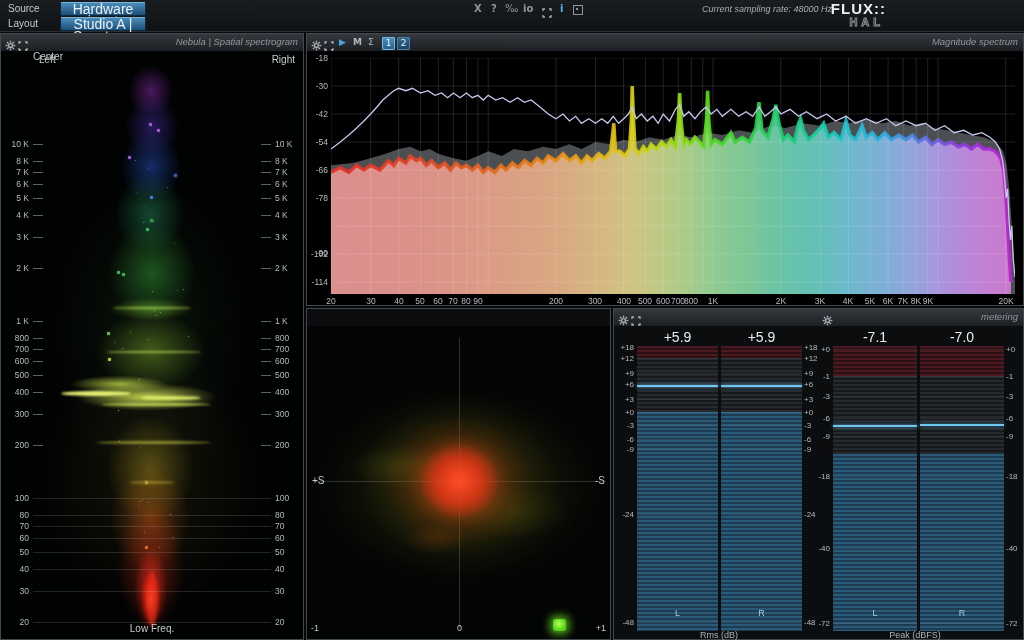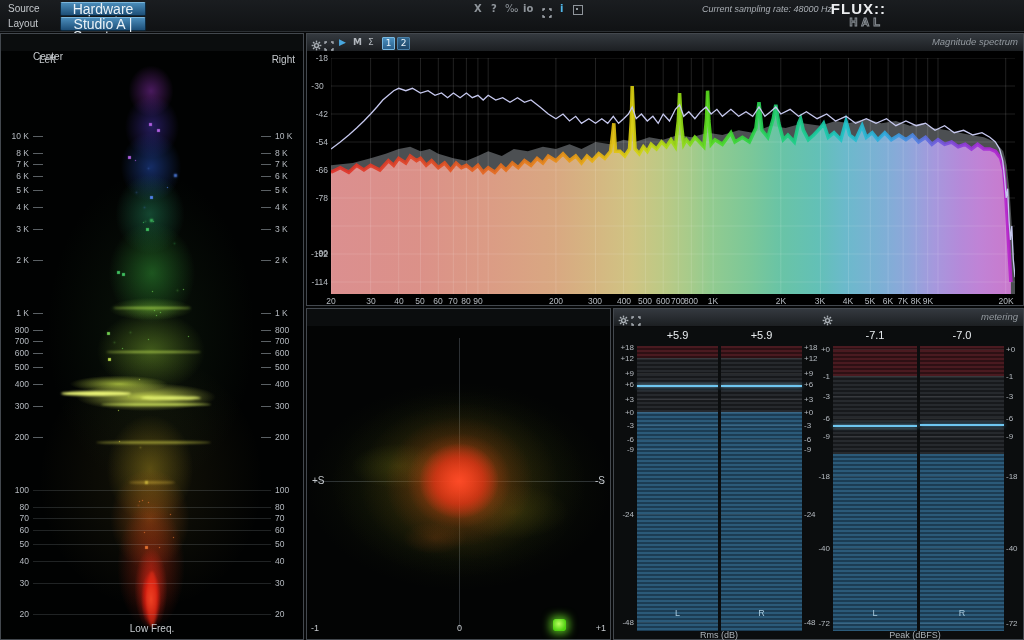--- a/index.html
+++ b/index.html
@@ -58,21 +58,21 @@
       radial-gradient(150px 110px at 152px 158px, rgba(110,120,20,0.22), rgba(110,120,20,0) 85%),
       radial-gradient(170px 116px at 152px 160px, rgba(80,110,20,0.16), rgba(80,110,20,0) 90%),
       radial-gradient(60px 28px at 92px 140px, rgba(140,150,30,0.20), rgba(140,150,30,0) 80%),
       radial-gradient(70px 34px at 206px 186px, rgba(150,140,25,0.18), rgba(150,140,25,0) 80%),
       radial-gradient(40px 20px at 128px 212px, rgba(160,60,20,0.25), rgba(160,60,20,0) 80%);}
   .vline{position:absolute;background:#2c3034;}
   #corr-ind{width:13px;height:12px;border-radius:2px;
     background:radial-gradient(circle at 45% 40%, #b8ff60, #4ecf10 70%);
     box-shadow:0 0 9px 3px rgba(110,235,40,0.75);}
   
-  .mval{position:absolute;top:20px;font-size:11px;color:#e9edf0;text-align:center;width:60px;}
+  .mval{position:absolute;top:20px;font-size:14px;color:#e9edf0;text-align:center;width:60px;}
   .mname{position:absolute;top:321px;font-size:9px;color:#aeb4ba;text-align:center;width:120px;}
   .mtick{position:absolute;font-size:8px;color:#b6bbc1;width:20px;}
   .mbar{position:absolute;top:37px;height:285px;background:#101315;}
   .mzone{position:absolute;left:0;right:0;}
   .z-red{background:repeating-linear-gradient(180deg,#4a1a20 0 2px,#2d1014 2px 4px);}
   .z-dark{background:repeating-linear-gradient(180deg,#26292d 0 2px,#17191c 2px 4px);}
   .z-blue{background:repeating-linear-gradient(180deg,#2b5a79 0 2px,#1c3c53 2px 4px);}
   .mline{position:absolute;left:0;right:0;height:2px;background:#6ec6f0;box-shadow:0 0 4px rgba(110,198,240,0.8);}
   .mgrid{position:absolute;left:0;right:0;height:1px;background:rgba(255,255,255,0.08);}
   .chlabel{position:absolute;top:262px;width:100%;text-align:center;font-size:9px;color:#a9cadd;}
@@ -99,32 +99,51 @@
     <div class="abs" style="left:573px;top:5px;width:8px;height:8px;border:1px solid #8f959b;">
         <div style="margin:2px;width:2px;height:2px;background:#8f959b;"></div>
       </div>
 
     <div id="srate" class="abs" style="right:192px;top:4px;">Current sampling rate: 48000 Hz</div>
     <div id="brand-top" class="abs" style="right:138px;top:0px;">FLUX::</div>
     <div id="brand-bottom" class="abs" style="right:140px;top:16px;">HAL</div>
   </div>
 
   <div class="panel" id="nebula-panel" style="left:0;top:33px;width:304px;height:607px;">
+    <div class="phead">
+      <span class="hicn" style="left:4px;"><svg width="11" height="11" viewBox="0 0 12 12" stroke="#aab0b6" fill="none">
+            <circle cx="6" cy="6" r="2.1" stroke-width="1.5"></circle>
+            <g stroke-width="1.5">
+              <line x1="9.1" y1="6" x2="11.3" y2="6"></line>
+              <line x1="8.192031021678297" y1="8.192031021678297" x2="9.747665940288702" y2="9.747665940288702"></line>
+              <line x1="6" y1="9.1" x2="6" y2="11.3"></line>
+              <line x1="3.807968978321703" y1="8.192031021678297" x2="2.2523340597112984" y2="9.747665940288702"></line>
+              <line x1="2.9" y1="6" x2="0.7000000000000002" y2="6.000000000000001"></line>
+              <line x1="3.807968978321702" y1="3.807968978321703" x2="2.2523340597112975" y2="2.2523340597112984"></line>
+              <line x1="5.999999999999999" y1="2.9" x2="5.999999999999999" y2="0.7000000000000002"></line>
+              <line x1="8.192031021678297" y1="3.807968978321702" x2="9.747665940288702" y2="2.2523340597112975"></line>
+            </g>
+          </svg></span>
+      <span class="hicn" style="left:17px;"><svg width="10" height="10" viewBox="0 0 10 10" fill="none" stroke="#aab0b6" stroke-width="1.3">
+            <path d="M1 3 V1 H3 M7 1 H9 V3 M9 7 V9 H7 M3 9 H1 V7"></path>
+          </svg></span>
+      <div class="ptitle">Nebula | Spatial spectrogram</div>
+    </div>
     <div id="nebula-content" class="abs">
       <div id="nebula-viz" class="abs"></div>
       <div id="nebula-dots" class="abs" style="left: 0px; top: 0px; width: 1px; height: 1px; box-shadow: rgb(112, 204, 80) 129px 281px 2px 0px, rgb(112, 204, 80) 147px 288px 1px 0px, rgb(64, 192, 96) 173px 192px 2px 0px, rgb(64, 192, 96) 142px 171px 1px 0px, rgb(80, 128, 232) 150px 146px 1px 1px, rgb(112, 204, 80) 159px 261px 1px 0px, rgb(184, 216, 74) 117px 359px 1px 0px, rgb(64, 192, 96) 144px 170px 2px 0px, rgb(64, 192, 96) 117px 221px 1px 1px, rgb(224, 112, 48) 138px 450px 1px 0px, rgb(208, 192, 64) 139px 396px 2px 0px, rgb(176, 96, 224) 134px 109px 1px 0px, rgb(224, 112, 48) 143px 481px 1px 0px, rgb(208, 192, 64) 145px 431px 2px 1px, rgb(208, 192, 64) 118px 390px 1px 0px, rgb(224, 112, 48) 172px 486px 1px 0px, rgb(184, 216, 74) 108px 308px 1px 1px, rgb(112, 204, 80) 176px 239px 2px 0px, rgb(176, 96, 224) 149px 73px 1px 1px, rgb(224, 112, 48) 158px 496px 1px 0px, rgb(80, 128, 232) 174px 124px 2px 1px, rgb(80, 128, 232) 166px 136px 1px 0px, rgb(64, 192, 96) 150px 169px 2px 1px, rgb(176, 96, 224) 157px 79px 1px 1px, rgb(112, 204, 80) 107px 282px 1px 1px, rgb(64, 192, 96) 122px 223px 1px 1px, rgb(80, 128, 232) 135px 141px 2px 0px, rgb(80, 128, 232) 147px 117px 2px 0px, rgb(112, 204, 80) 155px 264px 1px 0px, rgb(184, 216, 74) 127px 345px 2px 0px, rgb(176, 96, 224) 128px 106px 1px 1px, rgb(184, 216, 74) 138px 328px 1px 0px, rgb(112, 204, 80) 121px 297px 1px 0px, rgb(112, 204, 80) 187px 285px 1px 0px, rgb(224, 112, 48) 147px 451px 1px 0px, rgb(224, 112, 48) 169px 463px 1px 0px, rgb(112, 204, 80) 153px 259px 1px 0px, rgb(112, 204, 80) 182px 238px 1px 0px, rgb(224, 112, 48) 141px 449px 1px 0px, rgb(224, 112, 48) 145px 496px 1px 1px, rgb(80, 128, 232) 143px 156px 2px 0px, rgb(112, 204, 80) 113px 291px 2px 0px, rgb(64, 192, 96) 152px 170px 1px 0px, rgb(112, 204, 80) 151px 240px 1px 0px, rgb(224, 112, 48) 137px 454px 2px 0px, rgb(64, 192, 96) 146px 178px 1px 1px;"></div>
       <div class="nstreak" style="left: 60px; top: 340px; width: 70px; height: 5px; background: rgb(238, 248, 120); opacity: 0.95;"></div>
         <div class="nstreak" style="left: 140px; top: 345px; width: 60px; height: 4px; background: rgb(230, 244, 112); opacity: 0.9;"></div>
         <div class="nstreak" style="left: 100px; top: 352px; width: 110px; height: 3px; background: rgb(203, 224, 90); opacity: 0.8;"></div>
         <div class="nstreak" style="left: 105px; top: 300px; width: 95px; height: 2px; background: rgb(184, 216, 80); opacity: 0.7;"></div>
         <div class="nstreak" style="left: 112px; top: 256px; width: 78px; height: 2px; background: rgb(168, 212, 76); opacity: 0.7;"></div>
         <div class="nstreak" style="left: 95px; top: 390px; width: 115px; height: 3px; background: rgb(194, 194, 68); opacity: 0.6;"></div>
         <div class="nstreak" style="left: 128px; top: 430px; width: 46px; height: 3px; background: rgb(200, 168, 56); opacity: 0.5;"></div>
         <div class="nstreak" style="left: 146px; top: 520px; width: 10px; height: 56px; background: rgb(224, 48, 24); opacity: 0.55;"></div>
-        <div id="nebula-ticks" class="abs" style="left:0;top:0;width:302px;height:492px;">
+        <div id="nebula-ticks" class="abs" style="left:0;top:8px;width:302px;height:492px;">
           <div class="tick" style="left: 2px; top: 80px; width: 26px; text-align: right;">10 K</div>
           <div class="tick" style="left: 274px; top: 80px; width: 26px; text-align: left;">10 K</div>
           <div style="position: absolute; left: 32px; top: 85px; width: 10px; height: 1px; background: rgba(200, 210, 220, 0.45);"></div>
           <div style="position: absolute; left: 260px; top: 85px; width: 10px; height: 1px; background: rgba(200, 210, 220, 0.45);"></div>
           <div class="tick" style="left: 2px; top: 97px; width: 26px; text-align: right;">8 K</div>
           <div class="tick" style="left: 274px; top: 97px; width: 26px; text-align: left;">8 K</div>
           <div style="position: absolute; left: 32px; top: 102px; width: 10px; height: 1px; background: rgba(200, 210, 220, 0.45);"></div>
           <div style="position: absolute; left: 260px; top: 102px; width: 10px; height: 1px; background: rgba(200, 210, 220, 0.45);"></div>
           <div class="tick" style="left: 2px; top: 108px; width: 26px; text-align: right;">7 K</div>
           <div class="tick" style="left: 274px; top: 108px; width: 26px; text-align: left;">7 K</div>
@@ -324,21 +343,21 @@
         <line x1="0" x2="684" y1="112" y2="112" stroke="rgba(255,255,255,0.12)" stroke-width="1"></line>
         <line x1="0" x2="684" y1="140" y2="140" stroke="rgba(255,255,255,0.12)" stroke-width="1"></line>
         <line x1="0" x2="684" y1="168" y2="168" stroke="rgba(255,255,255,0.12)" stroke-width="1"></line>
         <line x1="0" x2="684" y1="196" y2="196" stroke="rgba(255,255,255,0.12)" stroke-width="1"></line>
         <line x1="0" x2="684" y1="224" y2="224" stroke="rgba(255,255,255,0.12)" stroke-width="1"></line>
         <path d="M0.0 114.3L9.3 109.7L17.8 114.3L25.6 107.3L32.9 112.0L39.6 107.3L48.9 112.0L57.4 102.7L62.7 107.3L67.7 100.3L74.8 105.0L79.2 98.0L85.5 102.7L89.5 100.3L95.2 107.3L100.6 102.7L107.3 109.7L113.6 105.0L119.5 112.0L125.1 105.0L130.4 109.7L135.4 107.3L141.3 112.0L146.9 107.3L152.2 114.3L157.2 109.7L163.8 114.3L170.0 107.3L175.0 112.0L181.3 105.0L187.2 109.7L193.5 102.7L200.0 107.3L206.1 100.3L211.9 105.0L217.3 98.0L224.9 102.7L232.0 95.7L238.5 102.7L244.7 98.0L250.5 105.0L256.0 98.0L261.2 102.7L267.7 95.7L273.8 100.3L279.6 93.3L281.8 74.7L282.8 65.3L284.5 93.3L288.9 93.3L293.8 98.0L298.5 91.0L300.3 63.0L301.2 28.0L302.6 63.0L304.1 91.0L308.3 95.7L312.4 88.7L316.3 93.3L320.1 86.3L325.5 91.0L330.6 84.0L335.4 88.7L340.0 81.7L344.4 88.7L347.3 63.0L348.6 35.0L350.3 65.3L352.7 86.3L355.3 81.7L359.1 86.3L363.9 79.3L368.5 84.0L372.9 88.7L375.5 60.7L376.6 32.7L377.9 63.0L380.1 86.3L384.0 81.7L391.4 86.3L399.9 74.7L403.9 84.0L411.4 79.3L418.4 84.0L424.9 70.0L428.0 44.3L431.0 72.3L436.8 79.3L442.2 60.7L444.8 46.7L447.8 65.3L452.2 81.7L456.9 77.0L463.4 84.0L467.6 65.3L469.6 60.7L472.4 72.3L477.3 81.7L482.7 77.0L489.4 70.0L492.6 65.3L497.2 79.3L503.0 74.7L509.9 81.7L515.0 63.0L518.7 77.0L524.6 81.7L531.1 67.7L535.3 79.3L541.2 74.7L546.8 81.7L553.8 74.7L560.3 81.7L567.9 77.0L574.9 81.7L581.5 77.0L587.6 84.0L594.5 79.3L600.9 86.3L607.0 81.7L613.6 86.3L620.6 84.0L627.2 88.7L634.1 86.3L640.5 91.0L646.6 86.3L652.9 91.0L658.8 91.0L664.4 93.3L669.7 100.3L672.7 112.0L674.7 135.3L676.6 168.0L678.5 200.7L679.9 224.0" fill="none" stroke="url(#gradVivid)" stroke-width="3.5" stroke-opacity="0.9"></path>
         <path d="M0.0 91.0L9.3 84.0L17.8 77.0L25.6 70.0L32.9 63.0L39.6 56.0L45.9 49.0L51.8 42.0L57.4 37.3L62.7 32.7L67.7 30.3L74.8 32.7L81.4 30.3L89.5 35.0L97.0 32.7L104.0 37.3L110.5 35.0L116.6 39.7L122.4 35.0L129.1 39.7L135.4 35.0L141.3 39.7L146.9 37.3L152.2 42.0L157.2 37.3L164.7 42.0L171.7 39.7L179.0 44.3L186.5 39.7L193.5 44.3L200.0 42.0L209.0 49.0L217.3 56.0L224.9 60.7L232.0 56.0L238.5 63.0L244.7 58.3L250.5 65.3L257.8 60.7L264.5 65.3L270.8 60.7L276.7 65.3L282.3 58.3L287.6 65.3L292.6 60.7L297.4 56.0L301.2 49.0L305.2 60.7L310.4 56.0L316.3 63.0L321.9 58.3L327.2 65.3L332.2 56.0L338.5 63.0L344.4 51.3L348.6 46.7L352.7 58.3L357.8 53.7L363.9 60.7L369.6 53.7L375.0 49.0L380.1 56.0L385.9 51.3L391.4 58.3L399.9 51.3L407.7 58.3L415.0 53.7L421.7 58.3L428.0 49.0L433.9 58.3L439.5 53.7L444.8 49.0L449.8 56.0L459.1 51.3L467.6 58.3L475.4 53.7L486.1 60.7L495.7 56.0L504.5 63.0L515.0 58.3L524.6 65.3L535.3 60.7L545.0 65.3L555.5 60.7L564.9 67.7L574.9 63.0L585.2 67.7L594.5 65.3L604.0 72.3L613.6 67.7L623.2 74.7L632.6 72.3L641.9 77.0L651.0 74.7L658.8 79.3L664.4 84.0L668.6 91.0L671.7 102.7L673.7 121.3L675.2 140.0L676.6 130.7L678.1 163.3L679.5 182.0L680.8 168.0L682.2 200.7L684.0 219.3" fill="none" stroke="#c6c8ee" stroke-width="1.3"></path>
       </svg>
     <div id="spec-yticks">
         <div class="tick" style="left: 0px; top: 19px; width: 21px; text-align: right;">-18</div>
-        <div class="tick" style="left: 0px; top: 47px; width: 21px; text-align: center;">-30</div>
+        <div class="tick" style="left: 0px; top: 47px; width: 21px; text-align: right;">-30</div>
         <div class="tick" style="left: 0px; top: 75px; width: 21px; text-align: right;">-42</div>
         <div class="tick" style="left: 0px; top: 103px; width: 21px; text-align: right;">-54</div>
         <div class="tick" style="left: 0px; top: 131px; width: 21px; text-align: right;">-66</div>
         <div class="tick" style="left: 0px; top: 159px; width: 21px; text-align: right;">-78</div>
         <div class="tick" style="left: 0px; top: 187px; width: 21px; text-align: right; margin-top: 27px;">-90</div>
         <div class="tick" style="left: 0px; top: 215px; width: 21px; text-align: right;">-102</div>
         <div class="tick" style="left: 0px; top: 243px; width: 21px; text-align: right;">-114</div>
       </div>
     <div id="spec-xticks">
         <div class="tick" style="left: 24px; top: 262px; transform: translateX(-50%);">20</div>

